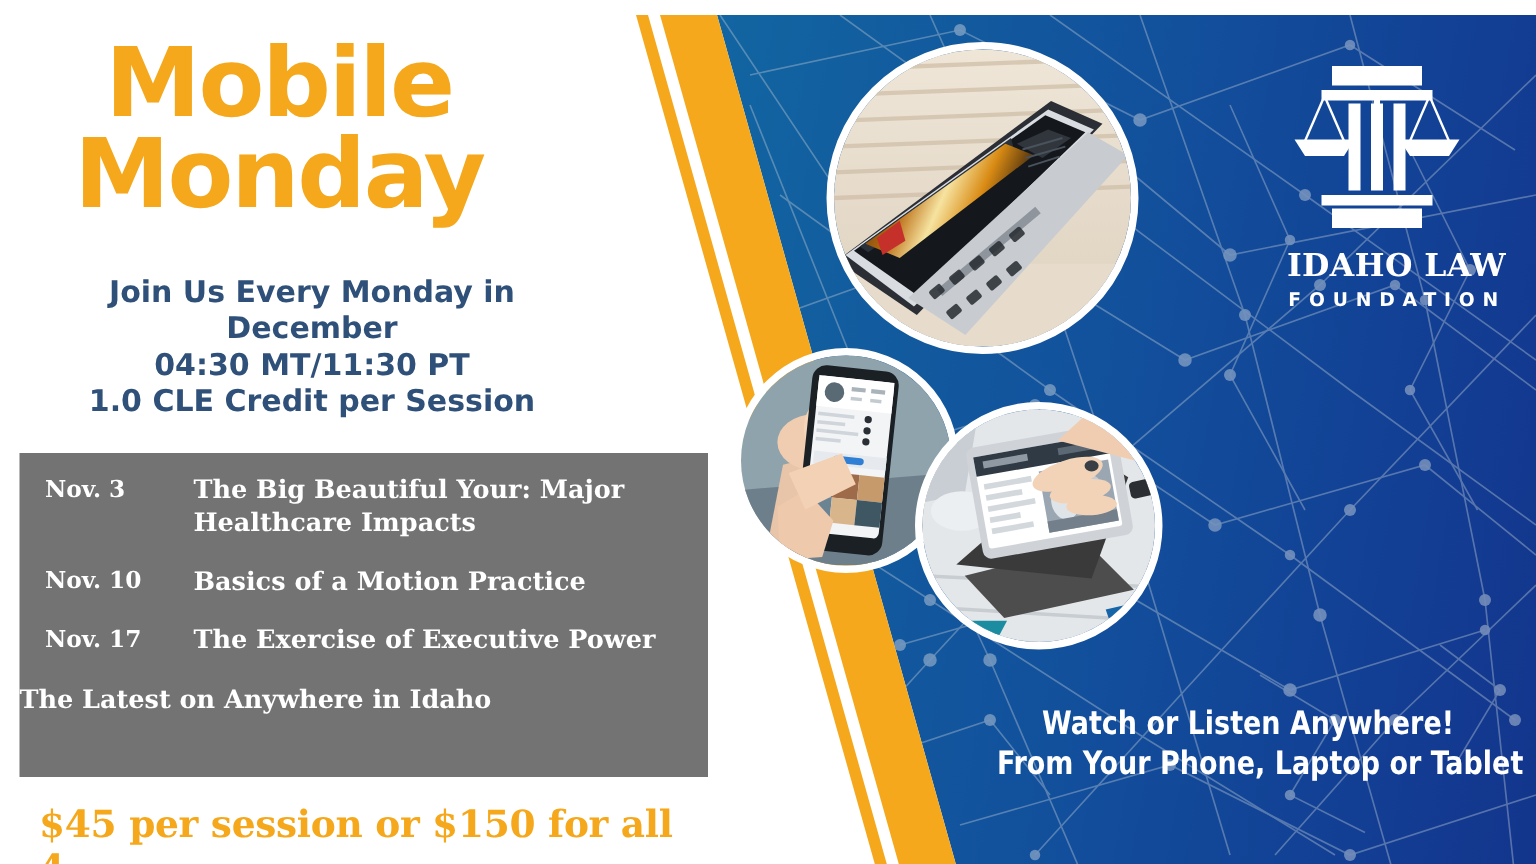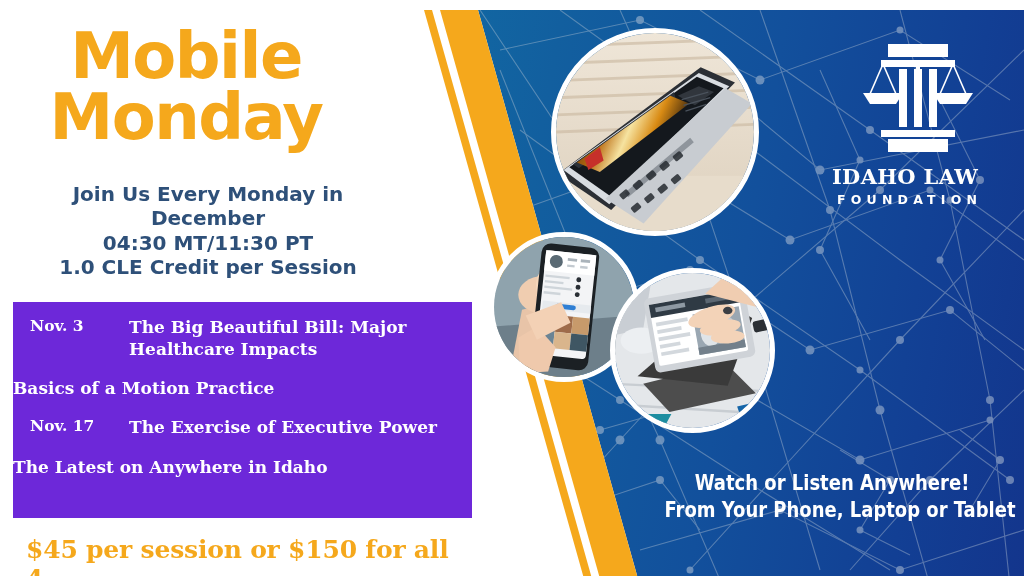--- a/index.html
+++ b/index.html
@@ -53,21 +53,21 @@
     font-weight:bold;
     font-size:20px;
     line-height:1.22;
   }
   .subtitle div{white-space:nowrap;}
   .subtitle .wrap{white-space:normal;}
 
   
   .schedule{
     position:absolute;left:13px;top:292px;width:459px;height:216px;
-    background:#6d28d9;
+    background:#737373;
     padding:0;
   }
   .srow{display:flex;align-items:flex-start;}
   .srow-0{padding-top:14px;}
   .srow-1{padding-top:16px;}
   .srow-2{padding-top:17px;}
   .srow-3{padding-top:17px;}
   .sdate{
     width:116px;flex:0 0 116px;
     padding-left:17px;box-sizing:border-box;
@@ -89,21 +89,21 @@
   .price{
     position:absolute;left:26px;top:525px;width:440px;
     color:#F5A81C;
     font-family:"DejaVu Serif", serif;
     font-weight:bold;
     font-size:25px;
     letter-spacing:-.2px;
   }
 
   
-  .logo{position:absolute;left:832px;top:26px;width:172px;text-align:left;}
+  .logo{position:absolute;left:832px;top:26px;width:172px;text-align:right;}
   .logo-mark{width:150px;height:122px;margin:0 auto;display:block;}
   .logo-name{
     color:#ffffff;
     font-family:"DejaVu Serif", serif;
     font-weight:bold;
     font-size:21px;
     letter-spacing:.3px;
     margin-top:6px;
   }
   .logo-sub{
@@ -234,23 +234,24 @@
     <div class="subtitle">
       <div class="wrap">Join Us Every Monday in</div>
       <div>December</div>
       <div>04:30 MT/11:30 PT</div>
       <div>1.0 CLE Credit per Session</div>
     </div>
 
     <div class="schedule">
       <div class="srow srow-0">
         <div class="sdate">Nov. 3</div>
-        <div class="stitle">The Big Beautiful Bill: Major Healthcare Impacts</div>
+        <div class="stitle">The Big Beautiful Your: Major Healthcare Impacts</div>
       </div>
       <div class="srow srow-1">
+        <div class="sdate">Nov. 10</div>
         <div class="stitle">Basics of a Motion Practice</div>
       </div>
       <div class="srow srow-2">
         <div class="sdate">Nov. 17</div>
         <div class="stitle">The Exercise of Executive Power</div>
       </div>
       <div class="srow srow-3">
         <div class="stitle">The Latest on Anywhere in Idaho</div>
       </div>
     </div>

